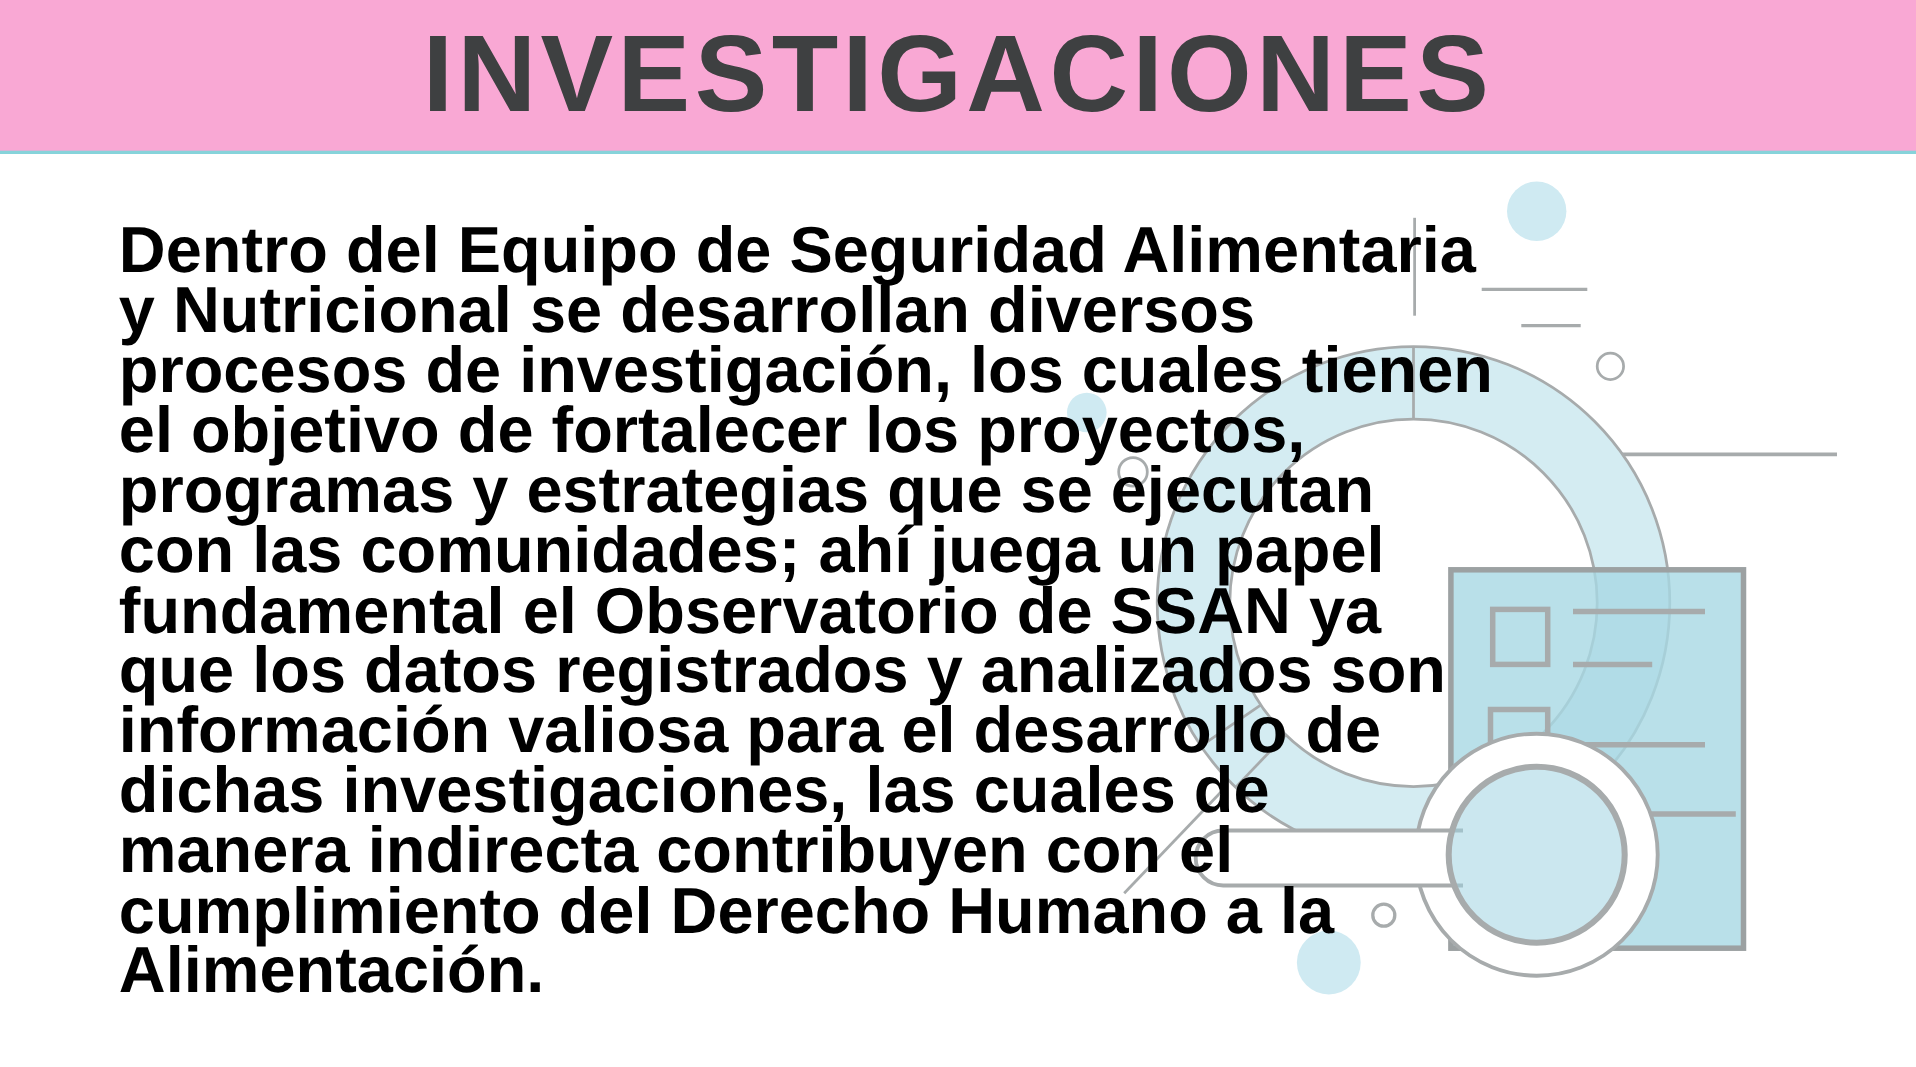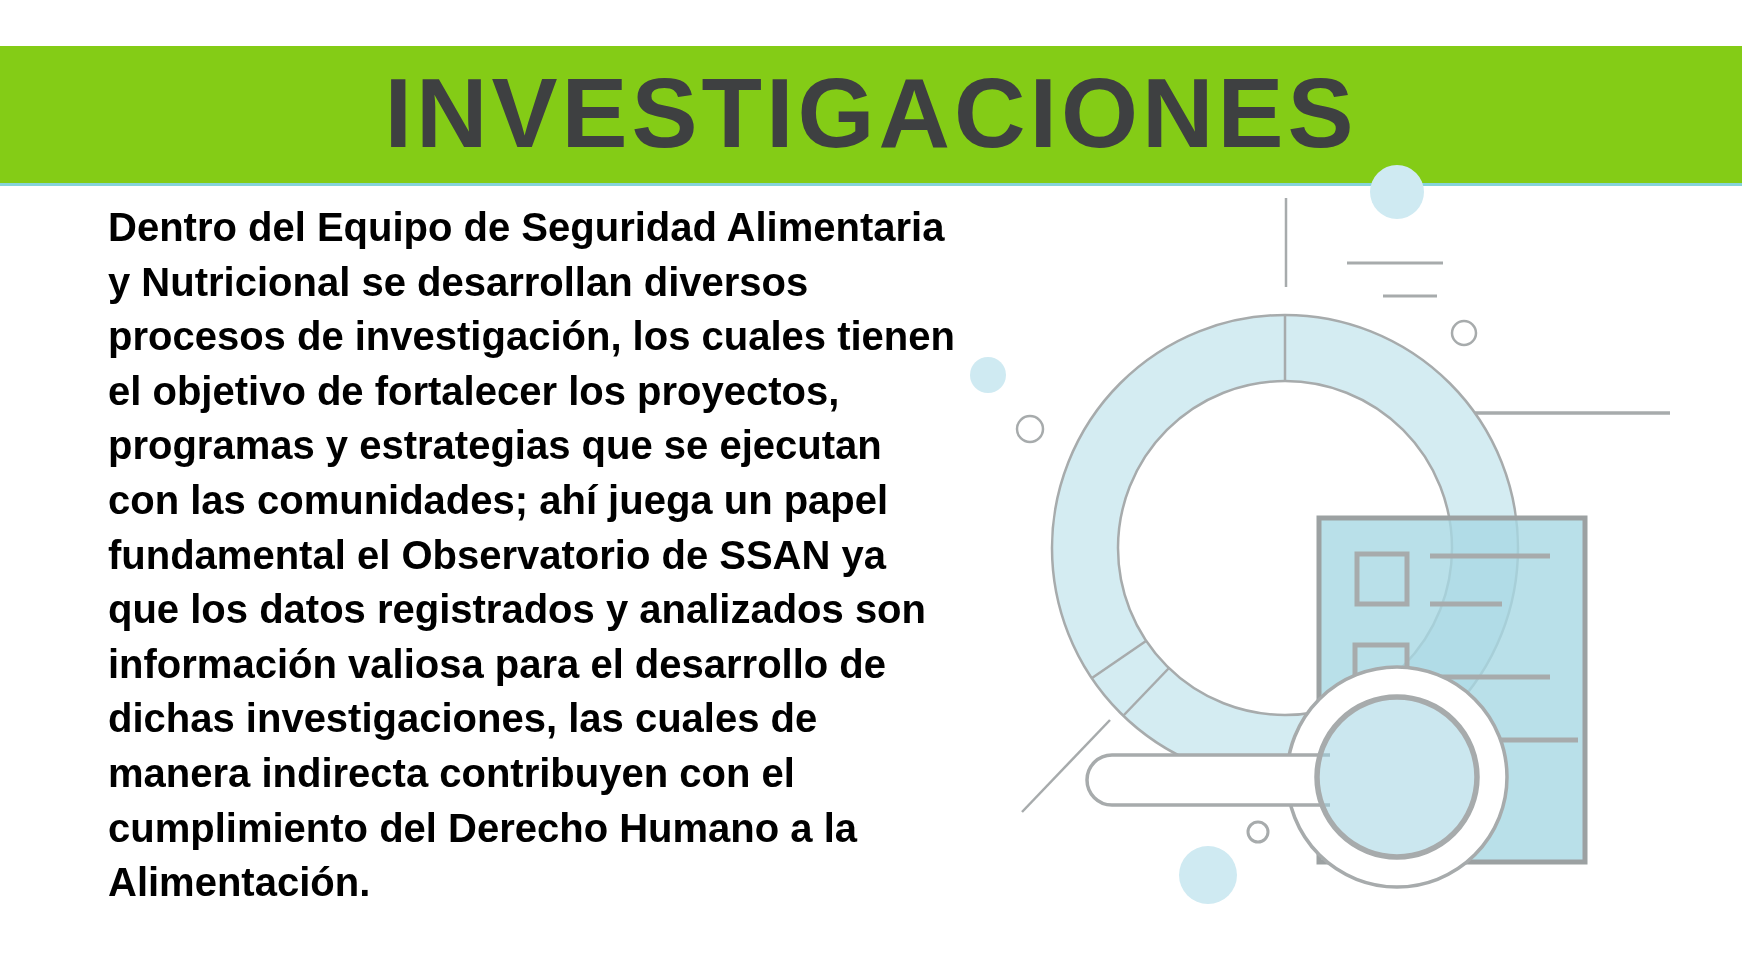--- a/index.html
+++ b/index.html
@@ -5,39 +5,39 @@
   html,body{margin:0;padding:0;background:#ffffff;}
   .slide{
     position:relative;
     width:1742px;height:970px;
     background:#ffffff;
     overflow:hidden;
     font-family:"Liberation Sans","DejaVu Sans",sans-serif;
   }
   .header-band{
     position:absolute;left:0;top:0;width:1742px;height:137px;
-    background:#84cc16;
+    background:#f9a8d4;
     border-bottom:3px solid #86d3da;
-    display:flex;align-items:center;justify-content:center;margin-top:46px;
+    display:flex;align-items:center;justify-content:center;
   }
   .slide-title{
     margin:0;
     padding-bottom:4px;
     font-size:99px;
     font-weight:bold;
     letter-spacing:4px;
     color:#3e4041;
     white-space:nowrap;
   }
   .illustration{
     position:absolute;left:0;top:0;z-index:1;
   }
   .body-text{
     position:absolute;left:108px;top:200px;width:1300px;z-index:2;
-    font-size:40px;line-height:54.6px;font-weight:bold;color:#000000;
+    font-size:59px;line-height:54.6px;font-weight:bold;color:#000000;
     white-space:pre-line;
   }
 </style>
 </head>
 <body>
 
 <div class="slide">
 
   <div class="header-band">
     <h1 class="slide-title">INVESTIGACIONES</h1>

